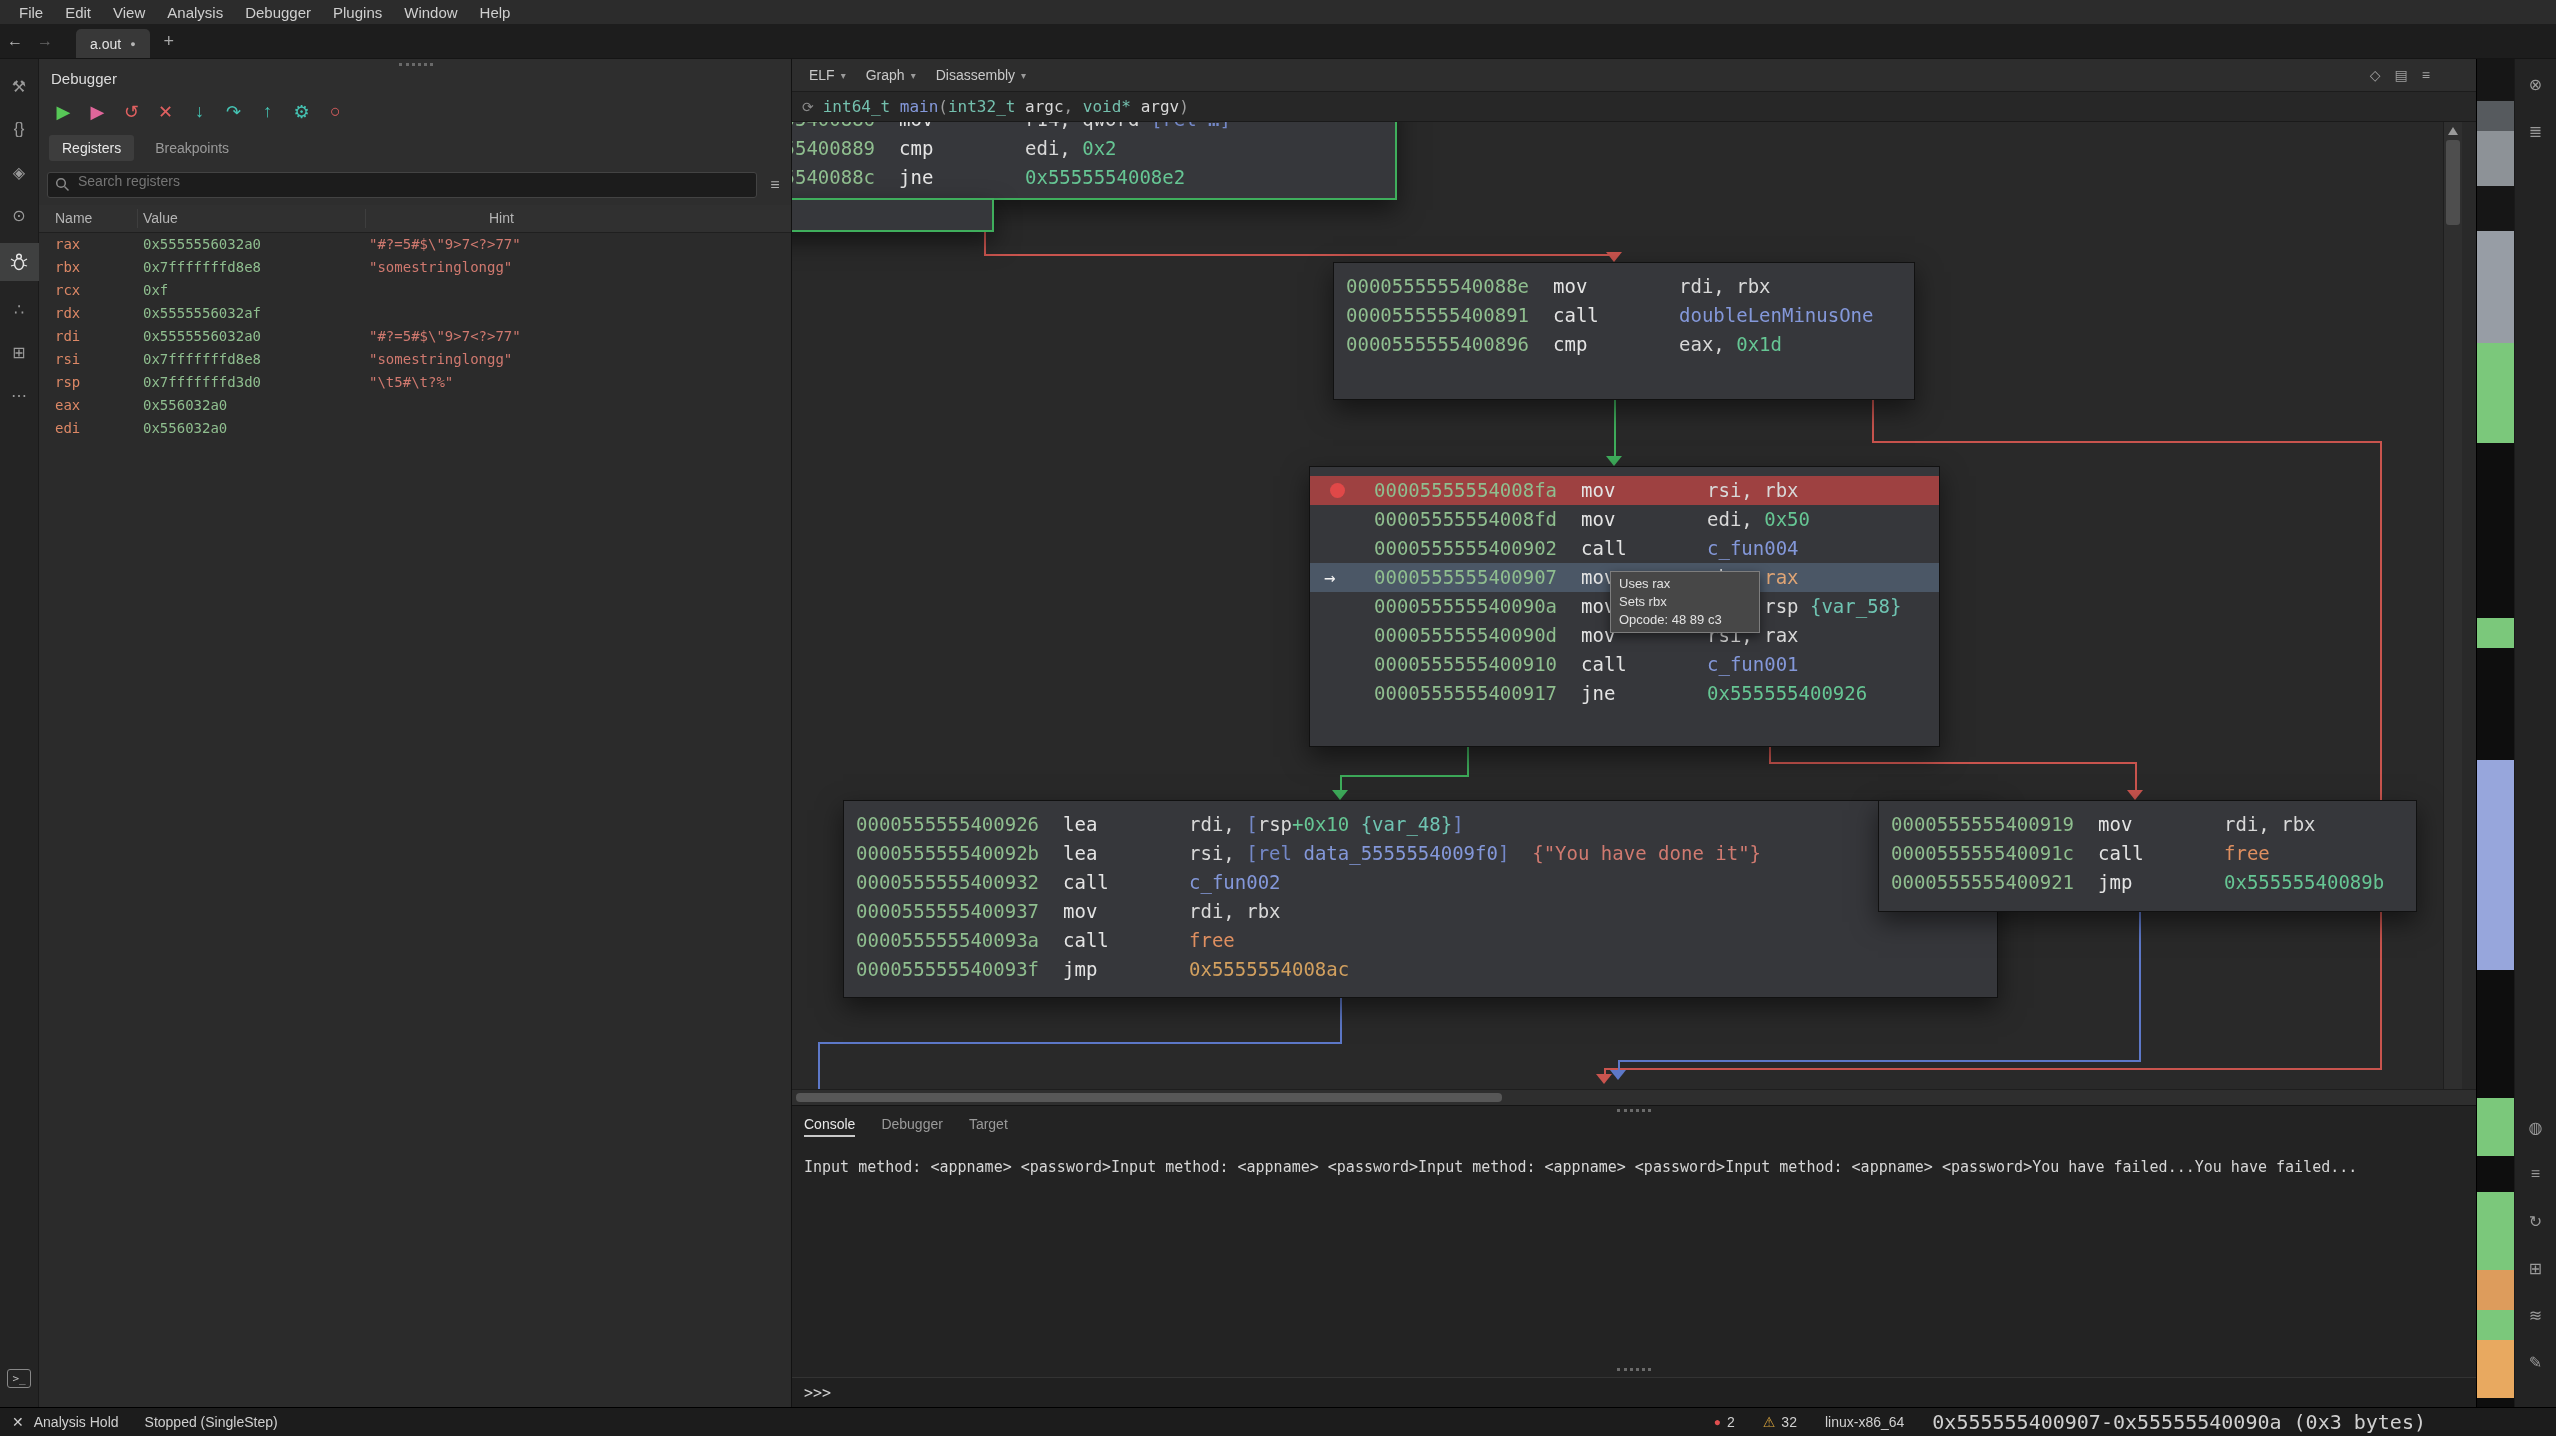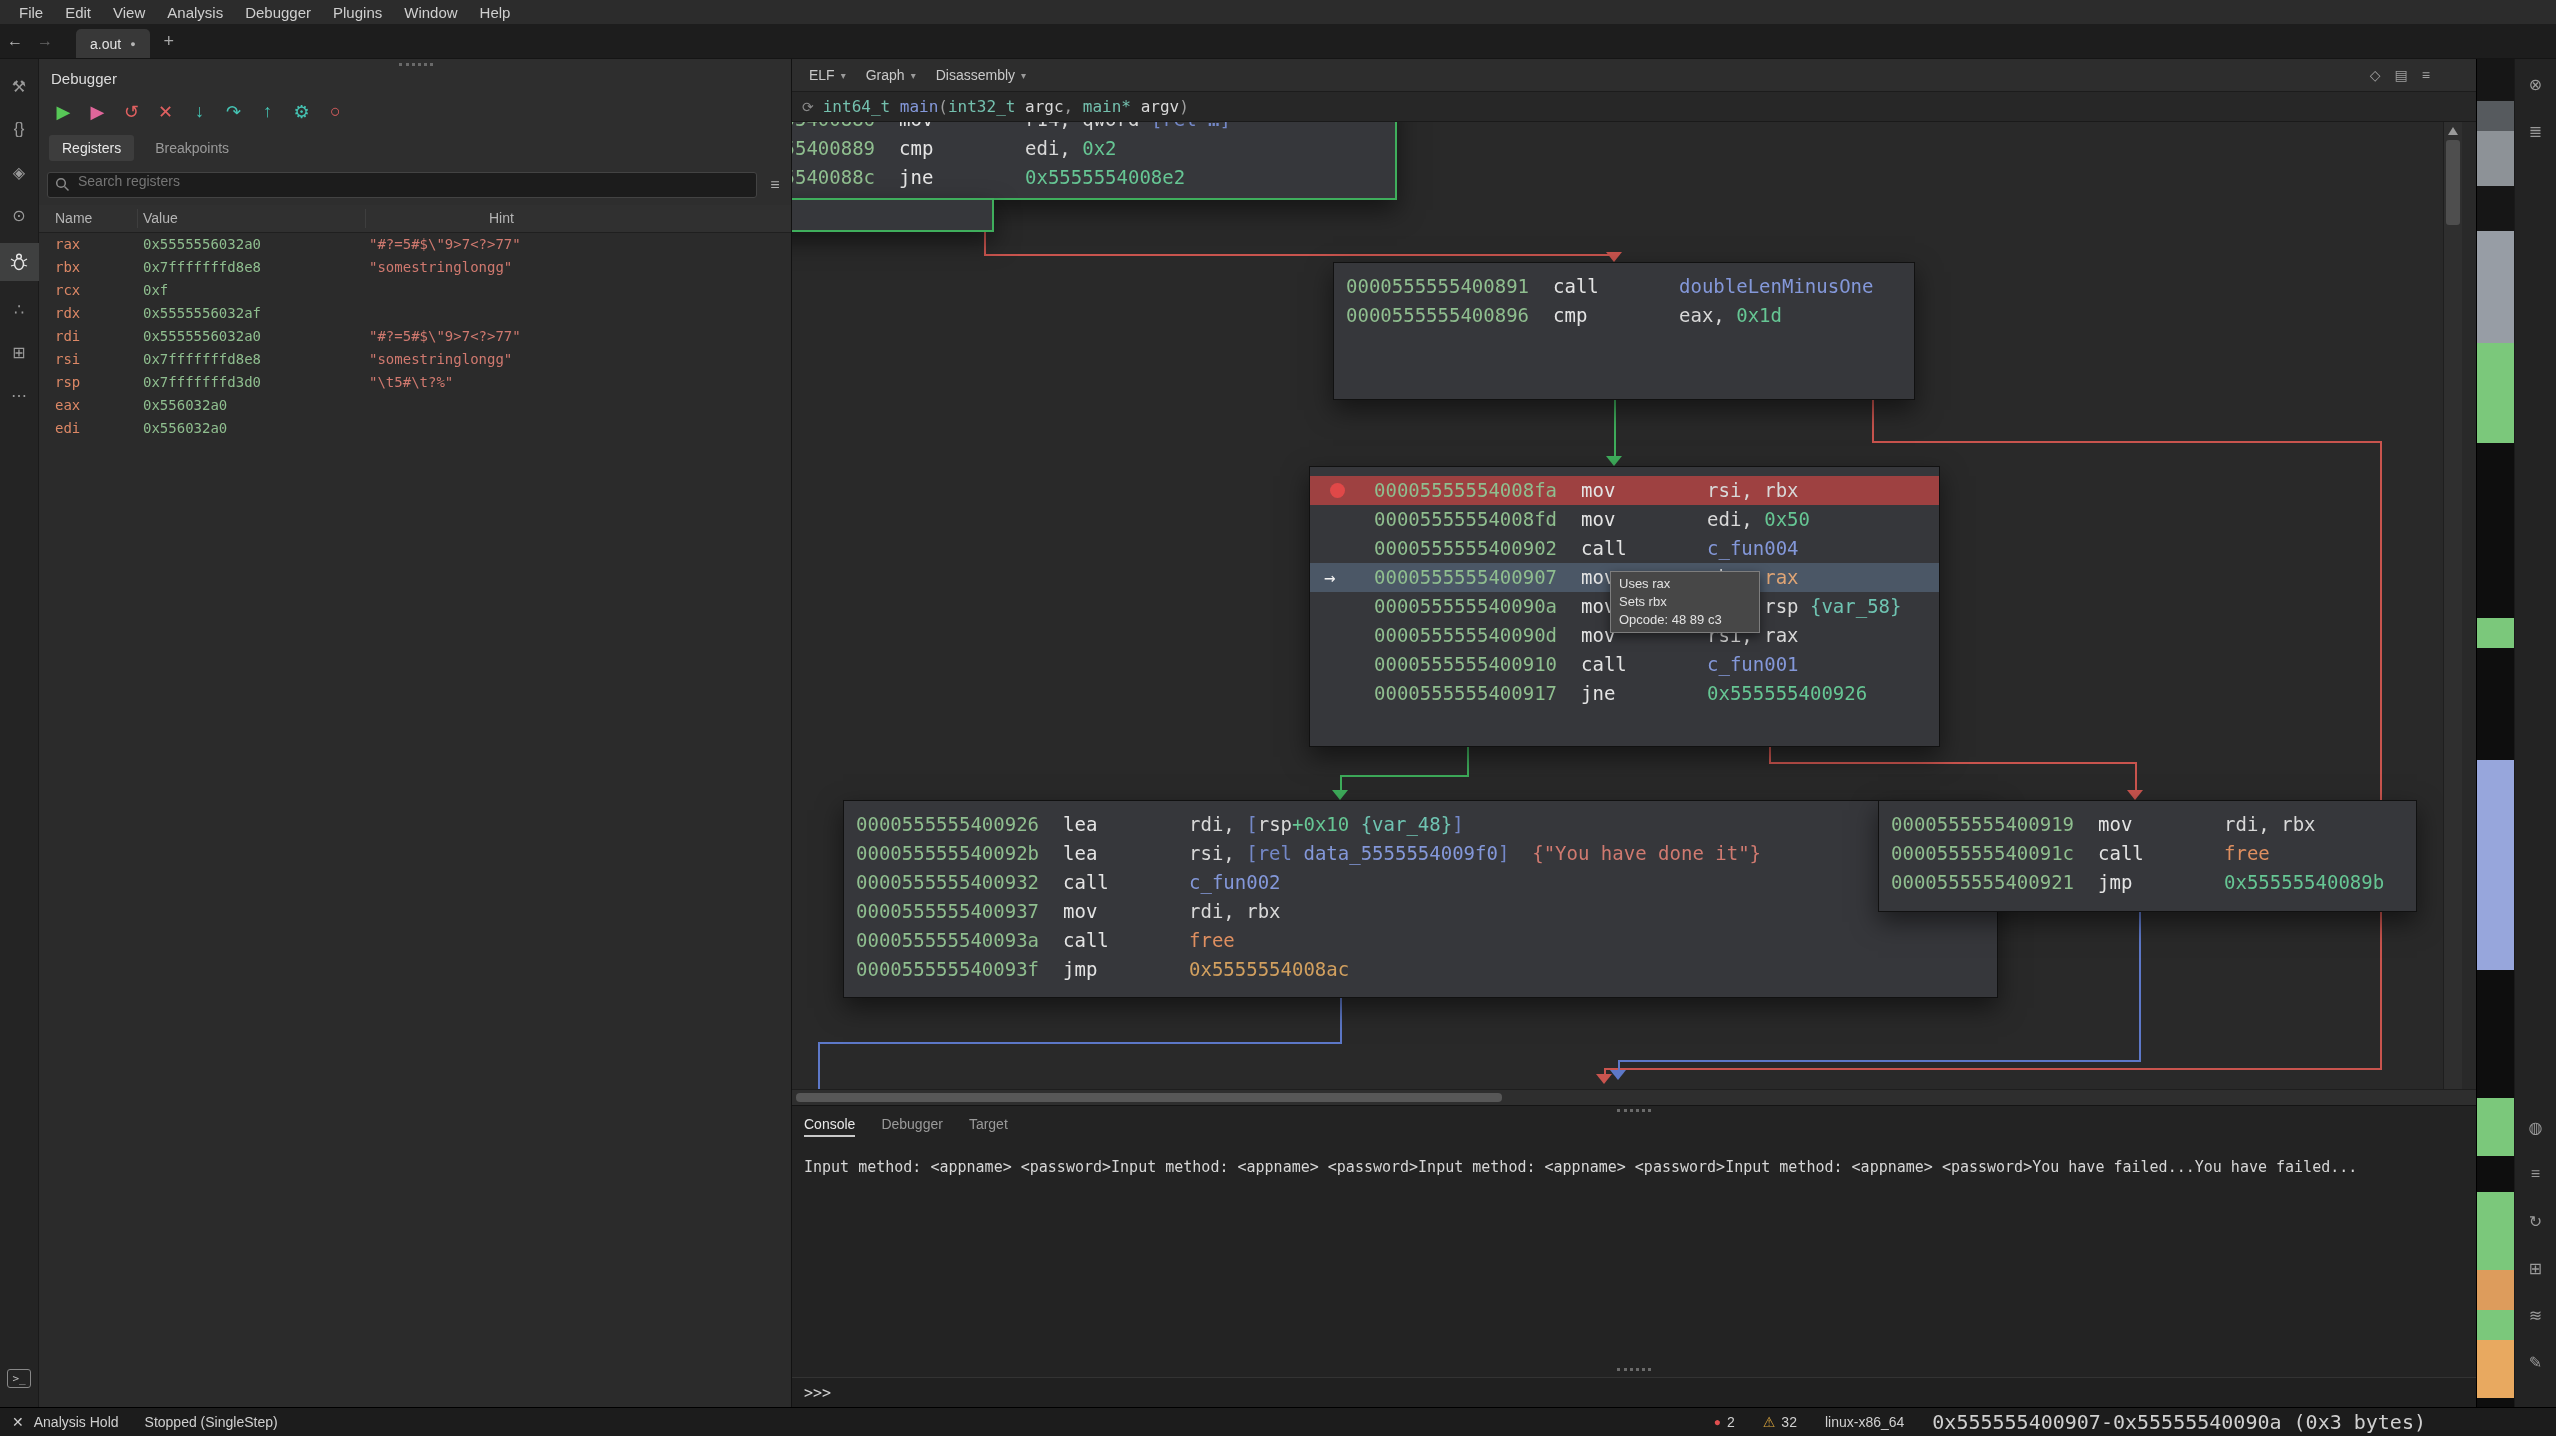--- a/index.html
+++ b/index.html
@@ -304,21 +304,21 @@
           <span class="caret">▾</span>
         </span>
       <span class="vbicons">
         <span>◇</span>
         <span>▤</span>
         <span>≡</span>
       </span>
     </div>
     <div class="funchdr">
       <span class="fh-icon">⟳</span>
-      <span><span class="fh-t">int64_t </span><span class="fh-f">main</span><span class="fh-p">(</span><span class="fh-t">int32_t </span><span class="fh-r">argc</span><span class="fh-p">, </span><span class="fh-t">main*</span><span class="fh-r"> argv</span><span class="fh-p">)</span></span>
+      <span><span class="fh-t">int64_t </span><span class="fh-f">main</span><span class="fh-p">(</span><span class="fh-t">int32_t </span><span class="fh-r">argc</span><span class="fh-p">, </span><span class="fh-t">void*</span><span class="fh-r"> argv</span><span class="fh-p">)</span></span>
     </div>
 
     <div class="canvas">
 
       <div>
         <div class="seg r" style="left:192px;top:110px;width:2px;height:24px"></div>
         <div class="seg r" style="left:192px;top:132px;width:632px;height:2px"></div>
         <div class="ah r" style="left:814px;top:130px"></div>
 
         <div class="seg g" style="left:822px;top:276px;width:2px;height:58px"></div>
@@ -352,20 +352,21 @@
       </div>
 
       <div class="block hlblock" style="left:-114px;top:-28px;width:719px;height:106px">
         <div class="line"><span class="a">0000555555400886</span><span class="mn">mov</span><span class="tk r">r14, qword </span><span class="tk b">[rel …]</span></div>
         <div class="line"><span class="a">0000555555400889</span><span class="mn">cmp</span><span class="tk r">edi, </span><span class="tk n">0x2</span></div>
         <div class="line"><span class="a">000055555540088c</span><span class="mn">jne</span><span class="tk n">0x5555554008e2</span></div>
       </div>
       <div class="block hlblock" style="left:-114px;top:76px;width:316px;height:34px"></div>
 
       <div class="block" style="left:541px;top:140px;width:582px;height:138px">
+        <div class="line"><span class="a">000055555540088e</span><span class="mn">mov</span><span class="tk r">rdi, rbx</span></div>
         <div class="line"><span class="a">0000555555400891</span><span class="mn">call</span><span class="tk f">doubleLenMinusOne</span></div>
         <div class="line"><span class="a">0000555555400896</span><span class="mn">cmp</span><span class="tk r">eax, </span><span class="tk n">0x1d</span></div>
       </div>
 
       <div class="block gut" style="left:517px;top:344px;width:631px;height:281px">
         <div class="line bp"><span class="bpdot"></span><span class="a">00005555554008fa</span><span class="mn">mov</span><span class="tk r">rsi, rbx</span></div>
         <div class="line"><span class="a">00005555554008fd</span><span class="mn">mov</span><span class="tk r">edi, </span><span class="tk n">0x50</span></div>
         <div class="line"><span class="a">0000555555400902</span><span class="mn">call</span><span class="tk f">c_fun004</span></div>
         <div class="line cur"><span class="curarrow">→</span><span class="a">0000555555400907</span><span class="mn">mov</span><span class="tk r">rbx, </span><span class="tk hl">rax</span></div>
         <div class="line"><span class="a">000055555540090a</span><span class="mn">mov</span><span class="tk r">rdi, rsp </span><span class="tk v">{var_58}</span></div>

